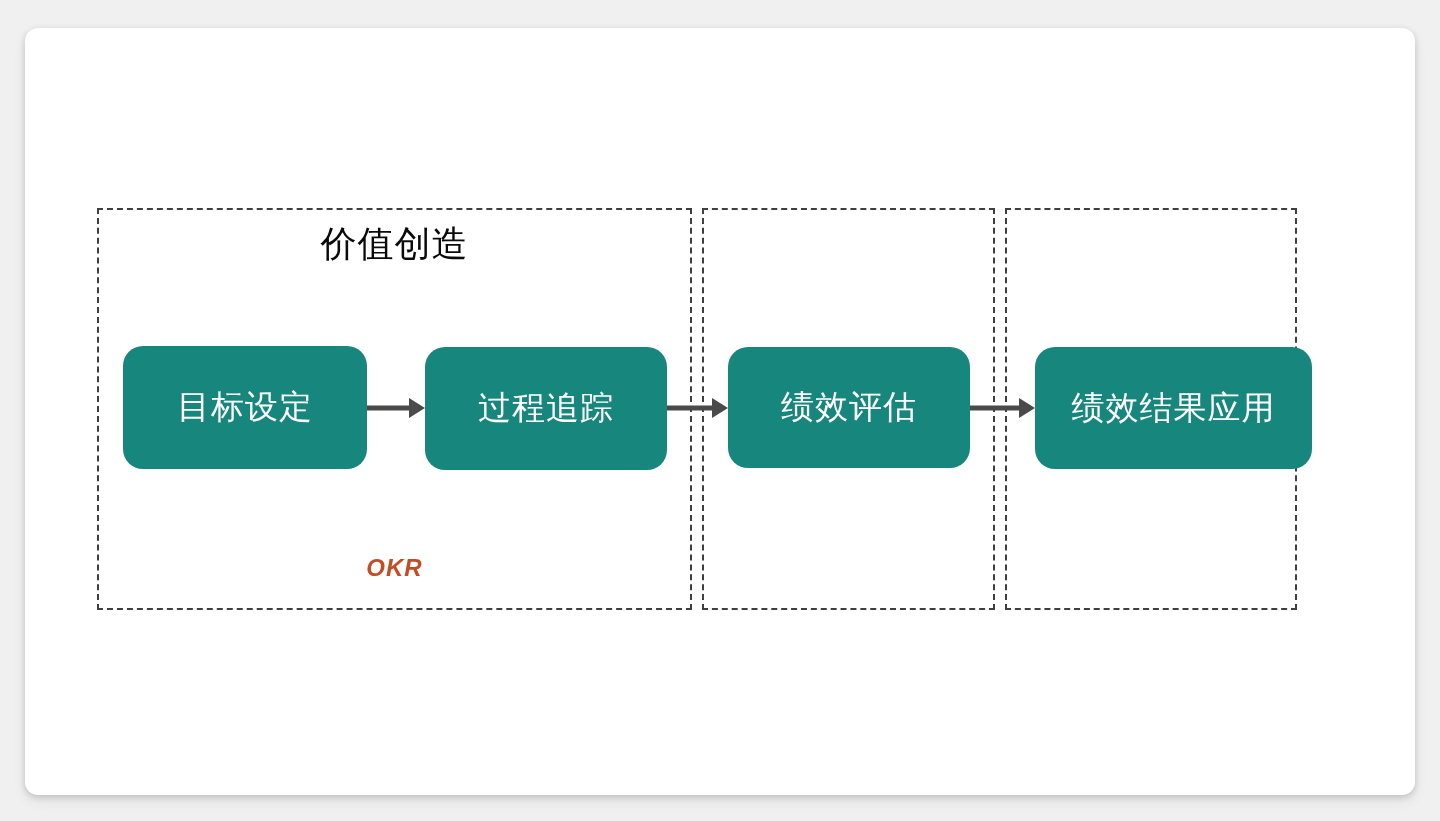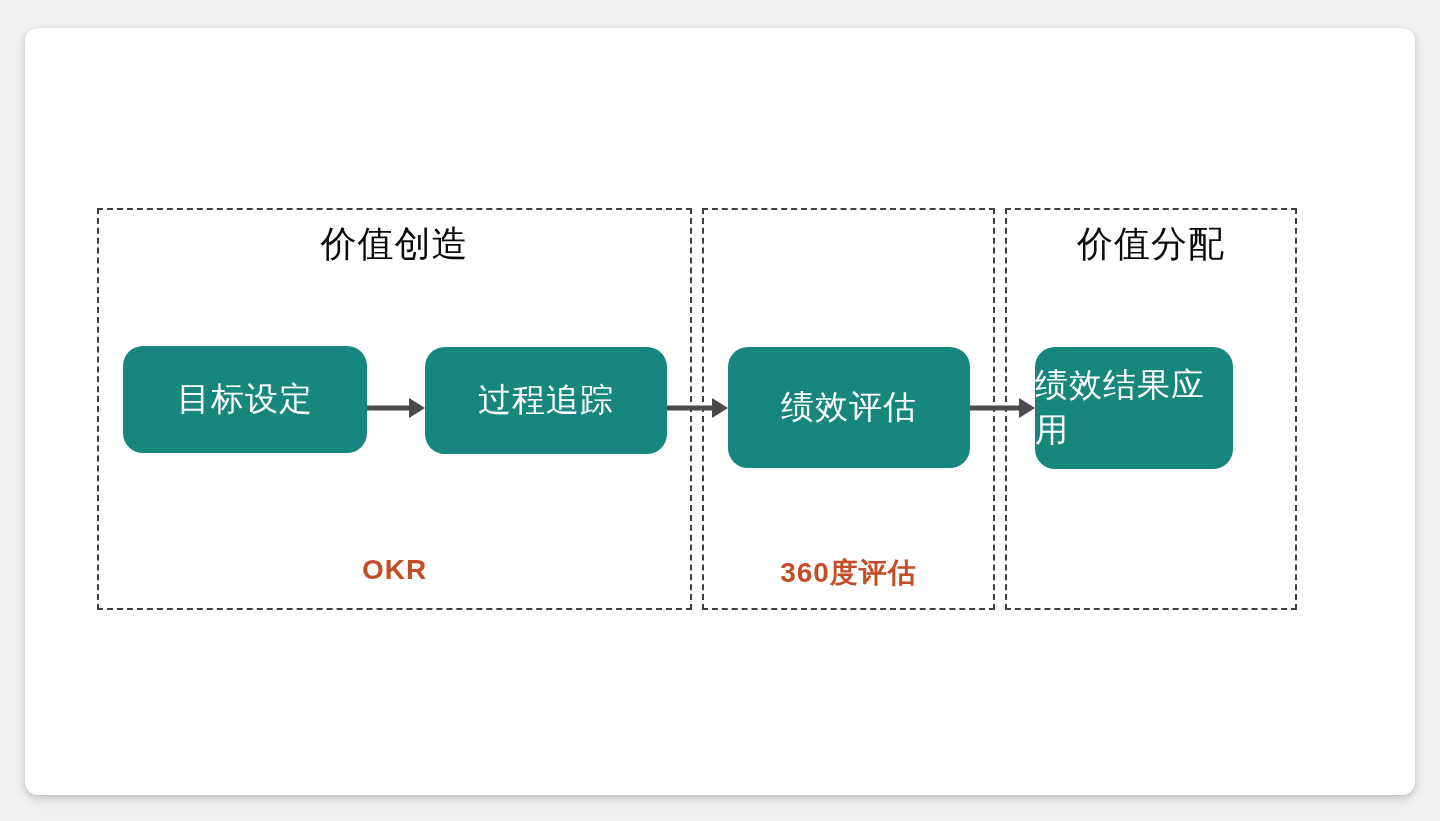--- a/index.html
+++ b/index.html
@@ -47,41 +47,42 @@
     text-align:center;
     font-size:36px;
     font-weight:500;
     color:var(--title-text);
     letter-spacing:1px;
   }
   .method-label{
     position:absolute;
     left:0;right:0;top:344px;
     text-align:center;
-    font-size:28px;
+    font-size:24px;
     font-weight:700;
     color:var(--method-text);
     letter-spacing:1px;
+    font-style:italic;
   }
   .node{
     position:absolute;
-    height:107px;
+    height:123px;
     background:var(--node-fill);
     border-radius:20px;
     display:flex;
     align-items:center;
     justify-content:center;
     font-size:33px;
     color:var(--node-text);
     letter-spacing:1px;
   }
   .node-1{left:98px;top:318px;width:244px;}
   .node-2{left:400px;top:319px;width:242px;}
   .node-3{left:703px;top:319px;width:242px;height:121px;}
-  .node-4{left:1010px;top:319px;width:198px;height:122px;}
+  .node-4{left:1010px;top:319px;width:277px;height:122px;}
   .arrow{
     position:absolute;
     top:367px;
     color:var(--arrow);
     display:block;
   }
   .arrow-1{left:342px;}
   .arrow-2{left:642px;}
   .arrow-3{left:945px;}
 </style>
@@ -90,25 +91,23 @@
 
 <div class="stage">
   <div class="card">
 
     <div class="section section-1">
       <div class="section-title">价值创造</div>
       <div class="method-label">OKR</div>
     </div>
 
     <div class="section section-2">
-      <div class="method-label">360度评估</div>
     </div>
 
     <div class="section section-3">
-      <div class="section-title">价值分配</div>
     </div>
 
     <div class="node node-1">目标设定</div>
     <div class="node node-3">绩效评估</div>
     <div class="node node-2">过程追踪</div>
     <div class="node node-4">绩效结果应用</div>
 
     <svg class="arrow arrow-1" width="58" height="26" viewBox="0 0 58 26" aria-hidden="true">
       <line x1="0" y1="13" x2="43" y2="13" stroke="currentColor" stroke-width="5"></line>
       <polygon points="42,3 58,13 42,23" fill="currentColor"></polygon>

